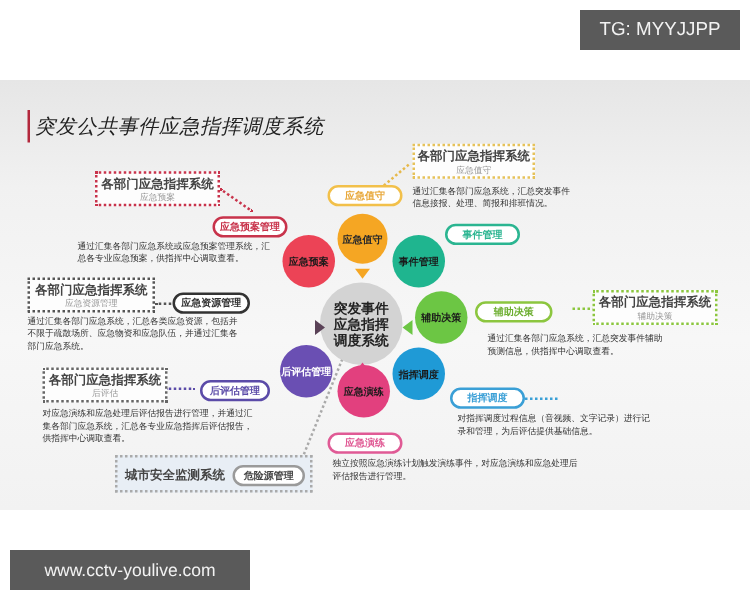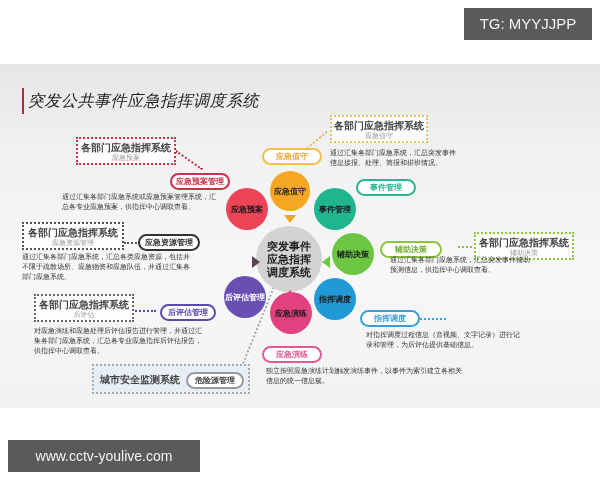--- a/index.html
+++ b/index.html
@@ -73,30 +73,30 @@
   </div>
   <div class="pill" style="left:160px; top:240px; width:56px; border-color:#5b4ba8; color:#5b4ba8;">后评估管理</div>
   <div class="desc" style="left:34px; top:262px; width:170px;">对应急演练和应急处理后评估报告进行管理，并通过汇集各部门应急系统，汇总各专业应急指挥后评估报告，供指挥中心调取查看。</div>
 
   <div class="sys-box" style="left:92px; top:300px; width:158px; height:30px; border-color:#aaa; background:#e8eef5; text-align:left; padding-left:6px;">
     <div class="main" style="display:inline-block;">城市安全监测系统</div>
   </div>
   <div class="pill" style="left:186px; top:308px; width:58px; border-color:#9a9a9a; color:#444;">危险源管理</div>
 
   <div class="pill" style="left:262px; top:282px; width:60px; border-color:#e05a95; color:#e05a95;">应急演练</div>
-  <div class="desc" style="left:266px; top:302px; width:200px;">独立按照应急演练计划触发演练事件，以事件为索引建立各相关信息的统一信息簇。</div>
+  <div class="desc" style="left:266px; top:302px; width:200px;">独立按照应急演练计划触发演练事件，对应急演练和应急处理后评估报告进行管理。</div>
 
   <div class="pill" style="left:356px; top:115px; width:60px; border-color:#2bb591; color:#2bb591;">事件管理</div>
 
   <div class="sys-box" style="left:474px; top:168px; width:100px; height:28px; border-color:#8cc63f;">
     <div class="main">各部门应急指挥系统</div>
     <div class="sub">辅助决策</div>
   </div>
   <div class="pill" style="left:380px; top:177px; width:62px; border-color:#8cc63f; color:#6cae2f;">辅助决策</div>
-  <div class="desc" style="left:390px; top:191px; width:140px;">通过汇集各部门应急系统，汇总突发事件辅助预测信息，供指挥中心调取查看。</div>
+  <div class="desc" style="left:390px; top:202px; width:140px;">通过汇集各部门应急系统，汇总突发事件辅助预测信息，供指挥中心调取查看。</div>
 
   <div class="pill" style="left:360px; top:246px; width:60px; border-color:#3a9fd6; color:#3a9fd6;">指挥调度</div>
   <div class="desc" style="left:366px; top:266px; width:160px;">对指挥调度过程信息（音视频、文字记录）进行记录和管理，为后评估提供基础信息。</div>
 
   <div class="center-circle" style="left:256px; top:162px; width:66px; height:66px;">突发事件
 应急指挥
 调度系统</div>
 
   <div class="circle" style="left:270px; top:107px; width:40px; height:40px; background:#f5a623; color:#2a2a2a;">应急值守</div>
   <div class="circle" style="left:314px; top:124px; width:42px; height:42px; background:#1fb58f; color:#1a1a1a;">事件管理</div>

